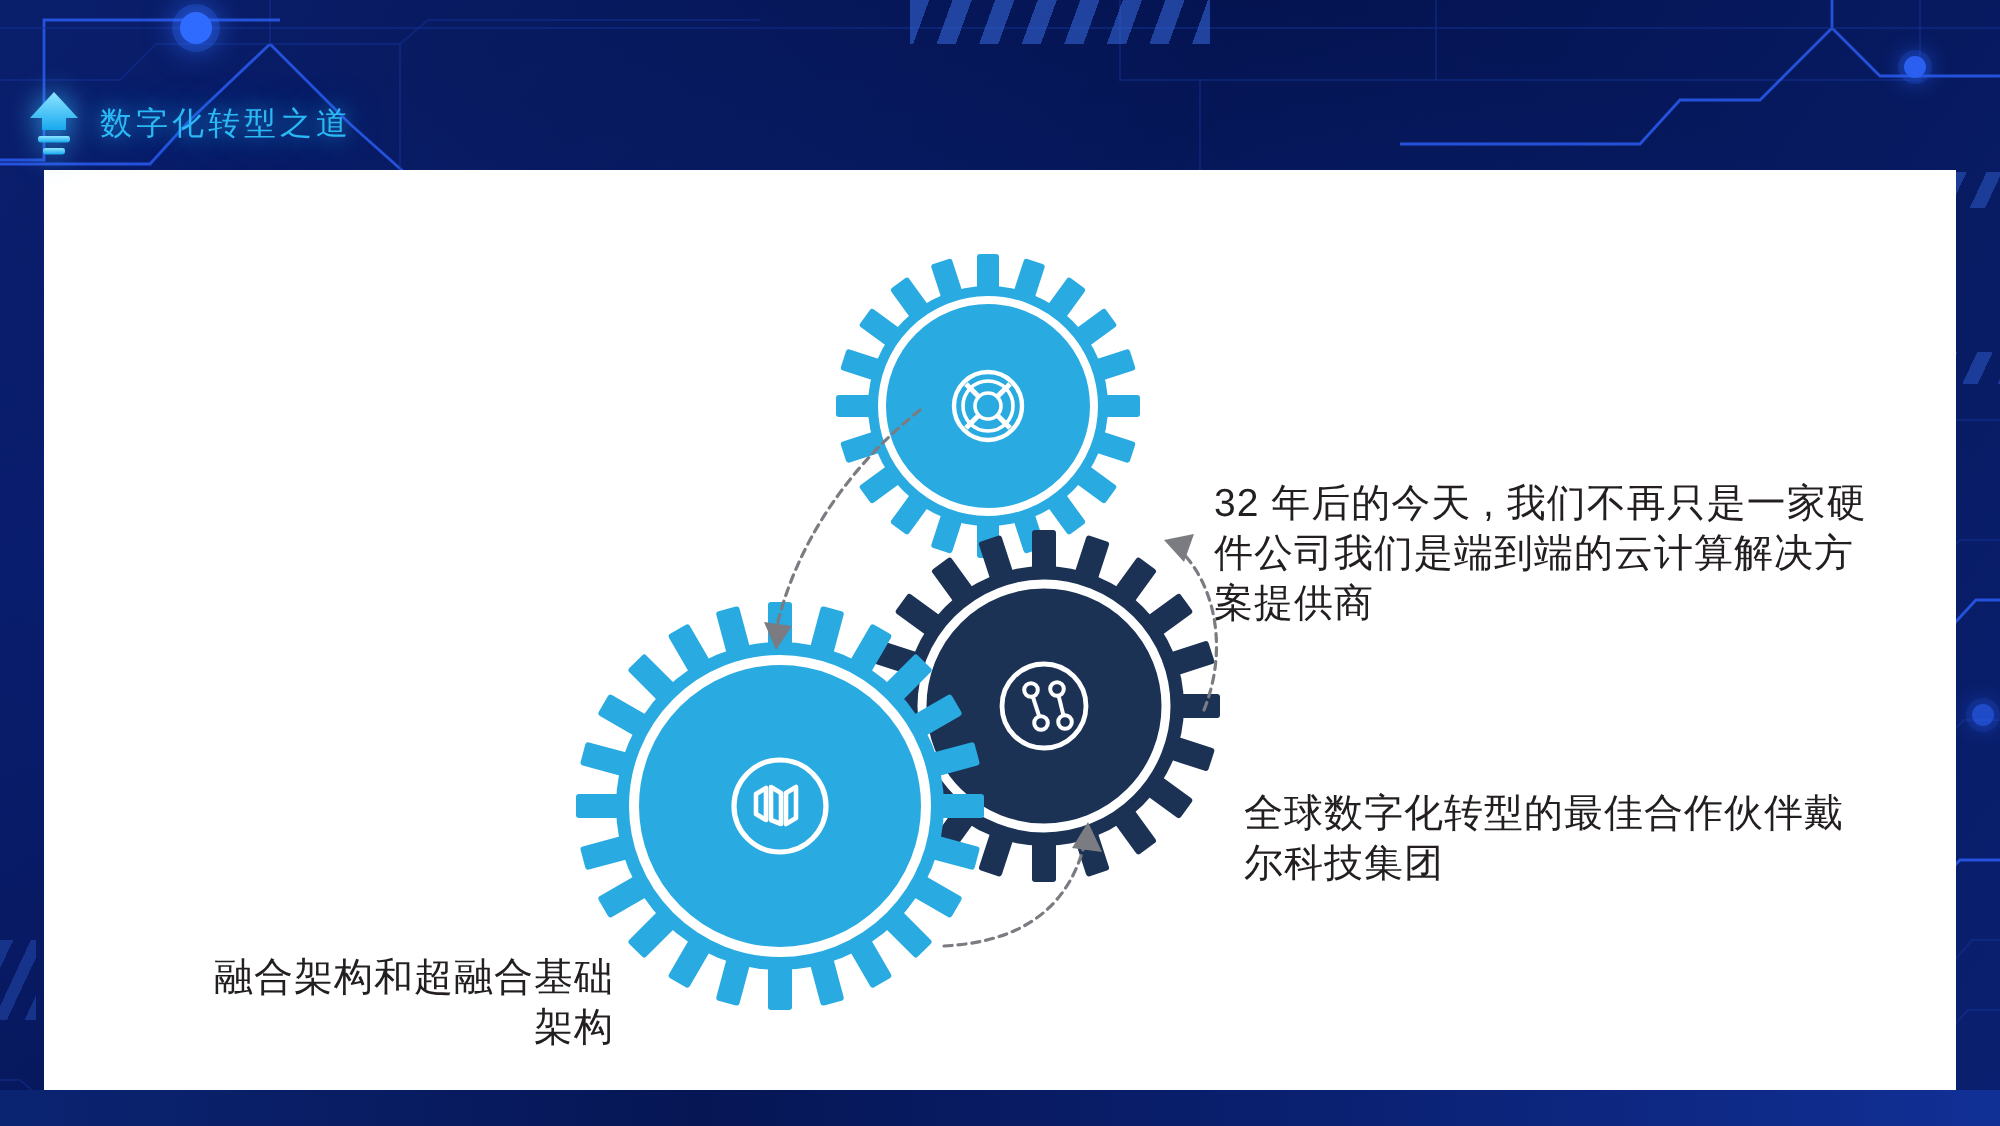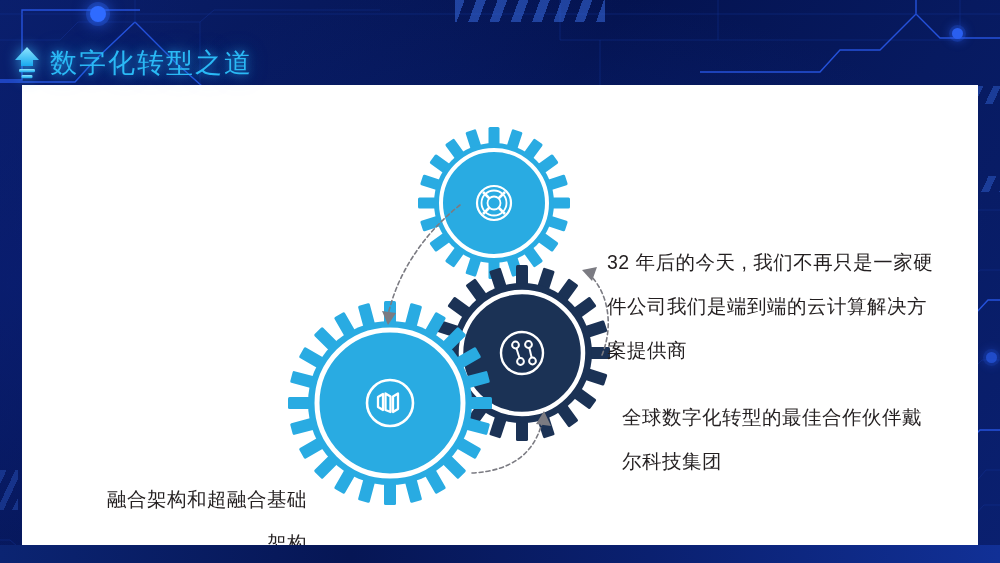--- a/index.html
+++ b/index.html
@@ -97,21 +97,21 @@
     gap: 10px;
     z-index: 8;
   }
   .upload-icon {
     width: 26px;
     height: 34px;
     position: relative;
     filter: drop-shadow(0 0 7px rgba(60,190,255,.85));
   }
   .slide-title {
-    font-size: 27px;
+    font-size: 16px;
     letter-spacing: 2px;
     color: #2ab9f5;
     text-shadow: 0 0 10px rgba(40,175,245,.75), 0 0 22px rgba(40,175,245,.35);
     white-space: nowrap;
   }
 
   
   .card {
     position: absolute;
     left: 22px;
@@ -129,21 +129,21 @@
     top: 0;
     width: 956px;
     height: 460px;
   }
 
   
   .txt {
     position: absolute;
     color: #231f20;
     font-size: 19.5px;
-    line-height: 44px;
+    line-height: 25px;
     letter-spacing: .5px;
     white-space: pre-line;
   }
   .txt-top {
     left: 585px;
     top: 155px;
     width: 330px;
   }
   .txt-mid {
     left: 600px;

